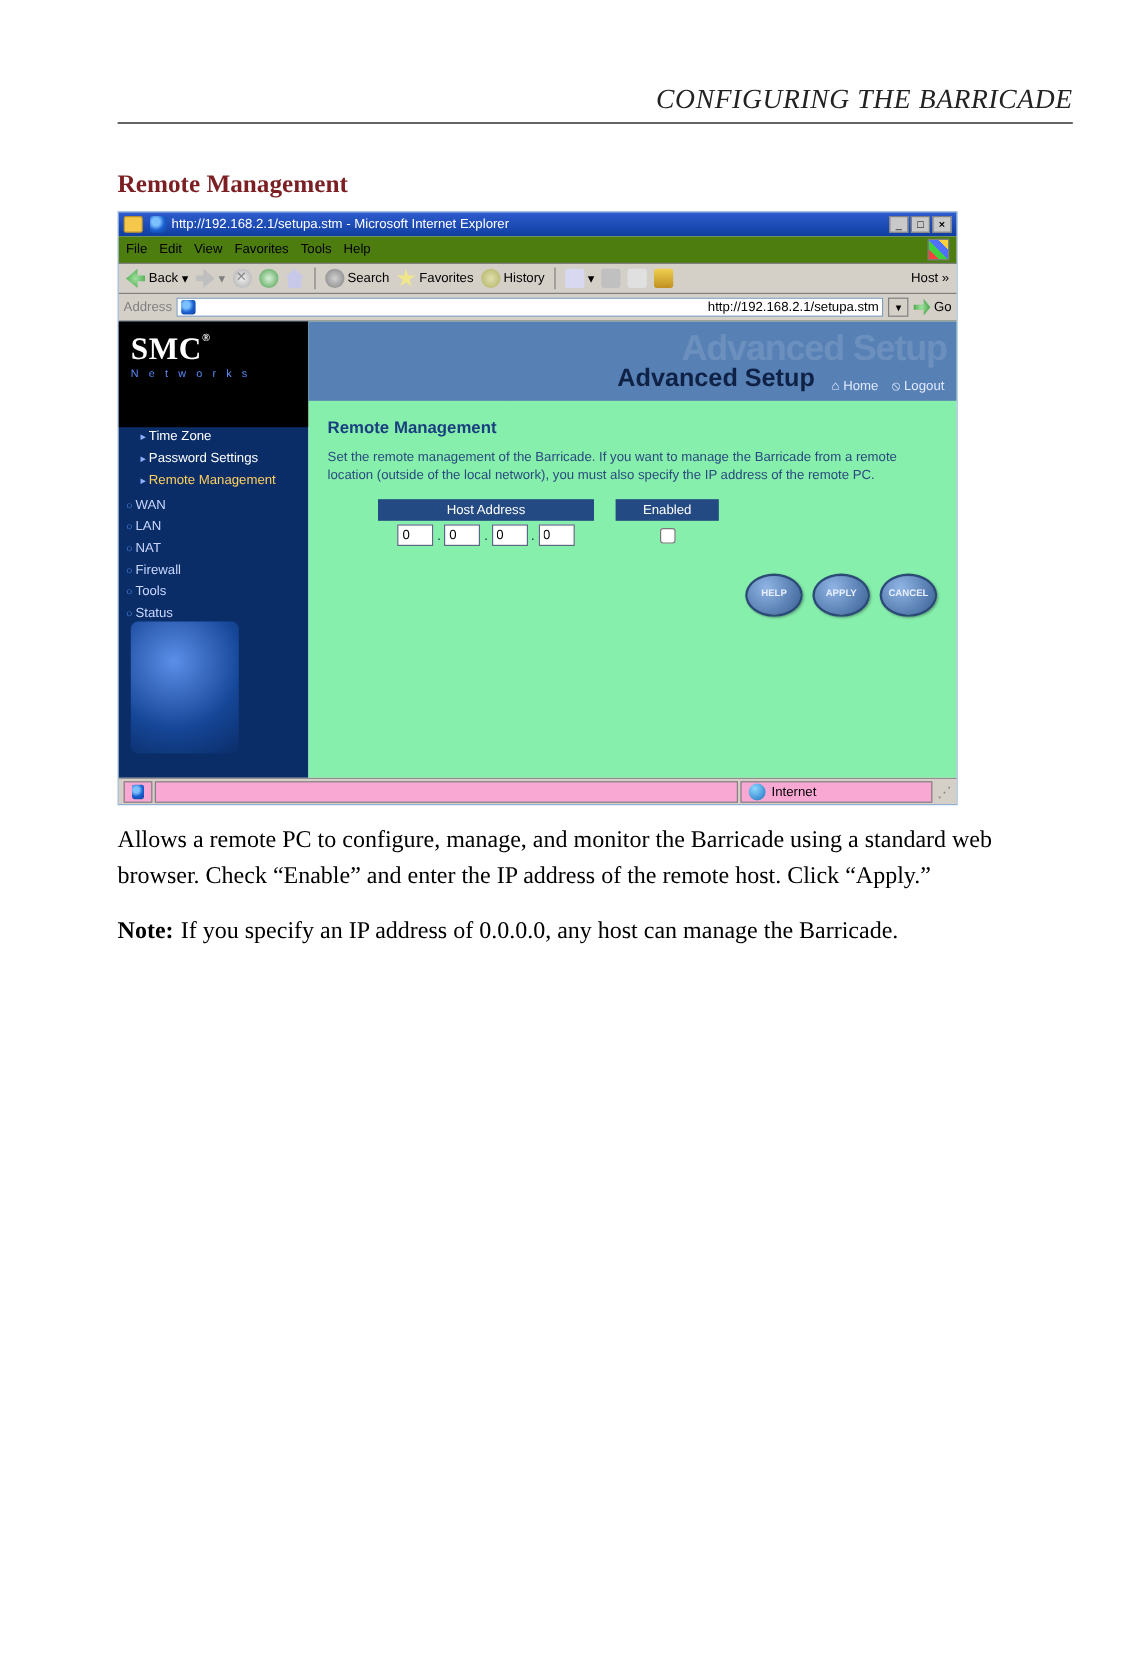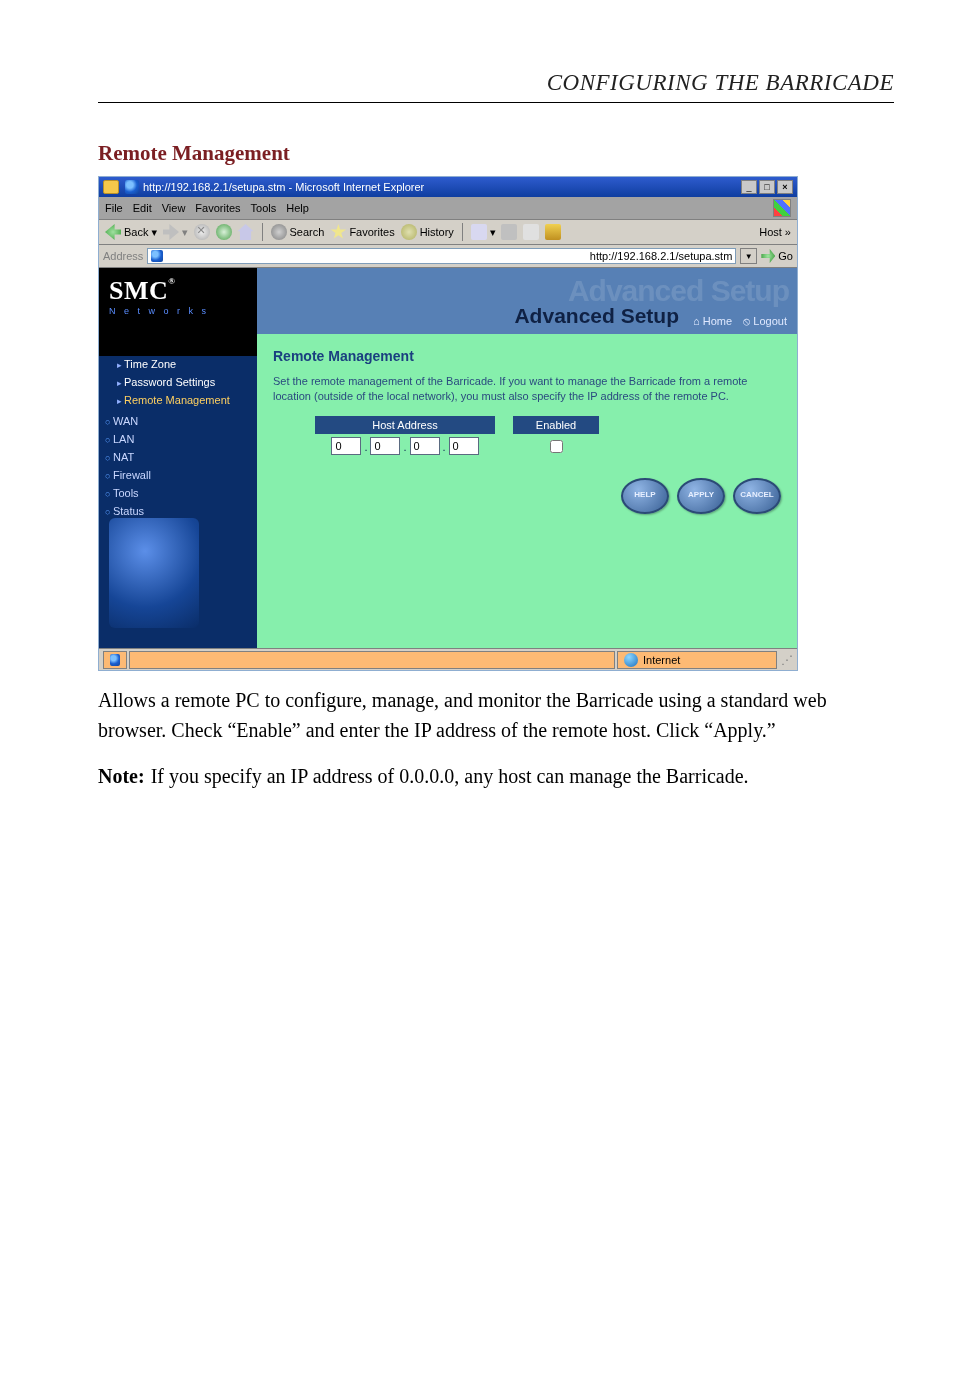--- a/index.html
+++ b/index.html
@@ -62,21 +62,21 @@
     width:16px; height:14px; background:#c9c9c9; border:1px solid #808080;
     display:flex; align-items:center; justify-content:center;
     font-size:9px; line-height:1; color:#000; font-family: Tahoma, Arial;
   }
   .winbtn.close { font-weight:bold; }
   .flag-badge {
     width:16px; height:14px; margin-right:2px;
     background: #f5c84b; border:1px solid #b8902a; border-radius:2px;
   }
   .menubar {
-    background:#a3a3a3; padding:2px 6px; gap:10px;
+    background:#4d7c0f; padding:2px 6px; gap:10px;
     border-bottom:1px solid #808080;
   }
   .ms-logo {
     margin-left:auto; width:18px; height:18px;
     background: linear-gradient(45deg,#ff4040 25%,#40d040 25% 50%,#5070ff 50% 75%,#ffd040 75%);
     border:1px solid #808080;
   }
   .toolbar {
     background:#d4d0c8; padding:3px 6px; gap:6px; border-bottom:1px solid #808080;
   }
@@ -194,21 +194,21 @@
     color:#e7efff; font-size:8px; font-weight:bold; font-family:Tahoma,Arial;
     box-shadow: 1px 1px 2px rgba(0,0,0,0.3);
     text-align:center; line-height:1.1;
   }
 
   .statusbar {
     background:#d4d0c8; border-top:1px solid #808080; height:22px;
     display:flex; align-items:center; padding:0 4px;
   }
   .status-cell {
-    border:1px solid #808080; height:18px; background:#fdba74;
+    border:1px solid #808080; height:18px; background:#f9a8d4;
     display:flex; align-items:center; padding:0 6px; font-size:11px;
   }
   .status-cell.ie { width:24px; justify-content:center; }
   .status-cell.long { flex:1; margin:0 2px; }
   .status-cell.zone { width:160px; gap:5px; }
   .globe { width:14px;height:14px;border-radius:50%;
            background: radial-gradient(circle at 35% 30%,#8fd8ff,#1a6fbf); }
   .grip { width:16px; text-align:right; color:#808080; font-size:12px; letter-spacing:-2px; padding-right:2px;}
 
   .body-copy {

